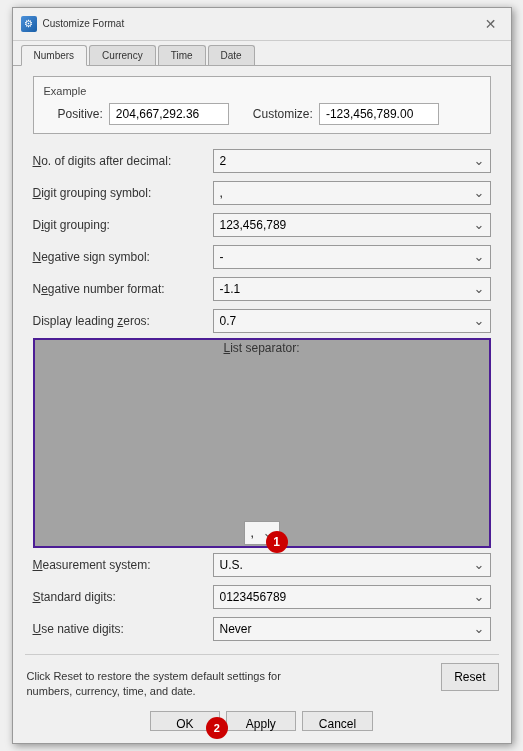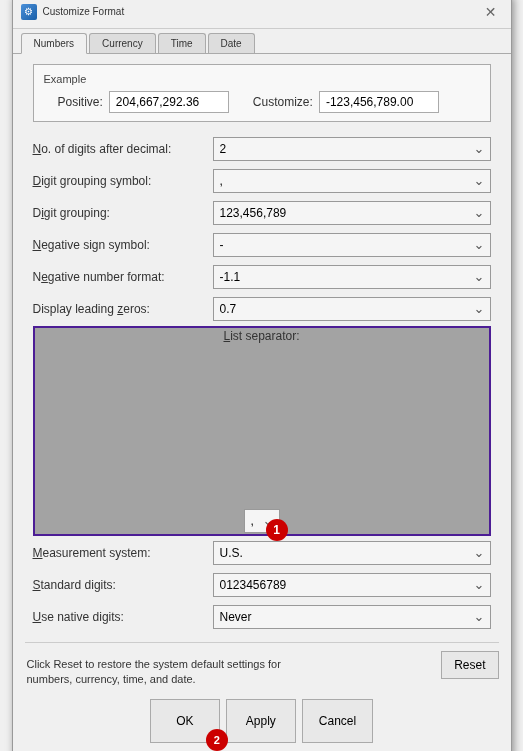--- a/index.html
+++ b/index.html
@@ -176,21 +176,21 @@
       line-height: 1.4;
     }
     .btn {
       padding: 5px 16px;
       border: 1px solid #aaa;
       background: #e8e8e8;
       font-size: 12px;
       cursor: pointer;
       font-family: inherit;
       min-width: 70px;
-      height: 44px;
+      height: 20px;
     }
     .btn.primary { background: #e8e8e8; }
     .reset-btn {
       padding: 5px 12px;
       border: 1px solid #aaa;
       background: #e8e8e8;
       font-size: 12px;
       cursor: pointer;
       font-family: inherit;
       height: 28px;

